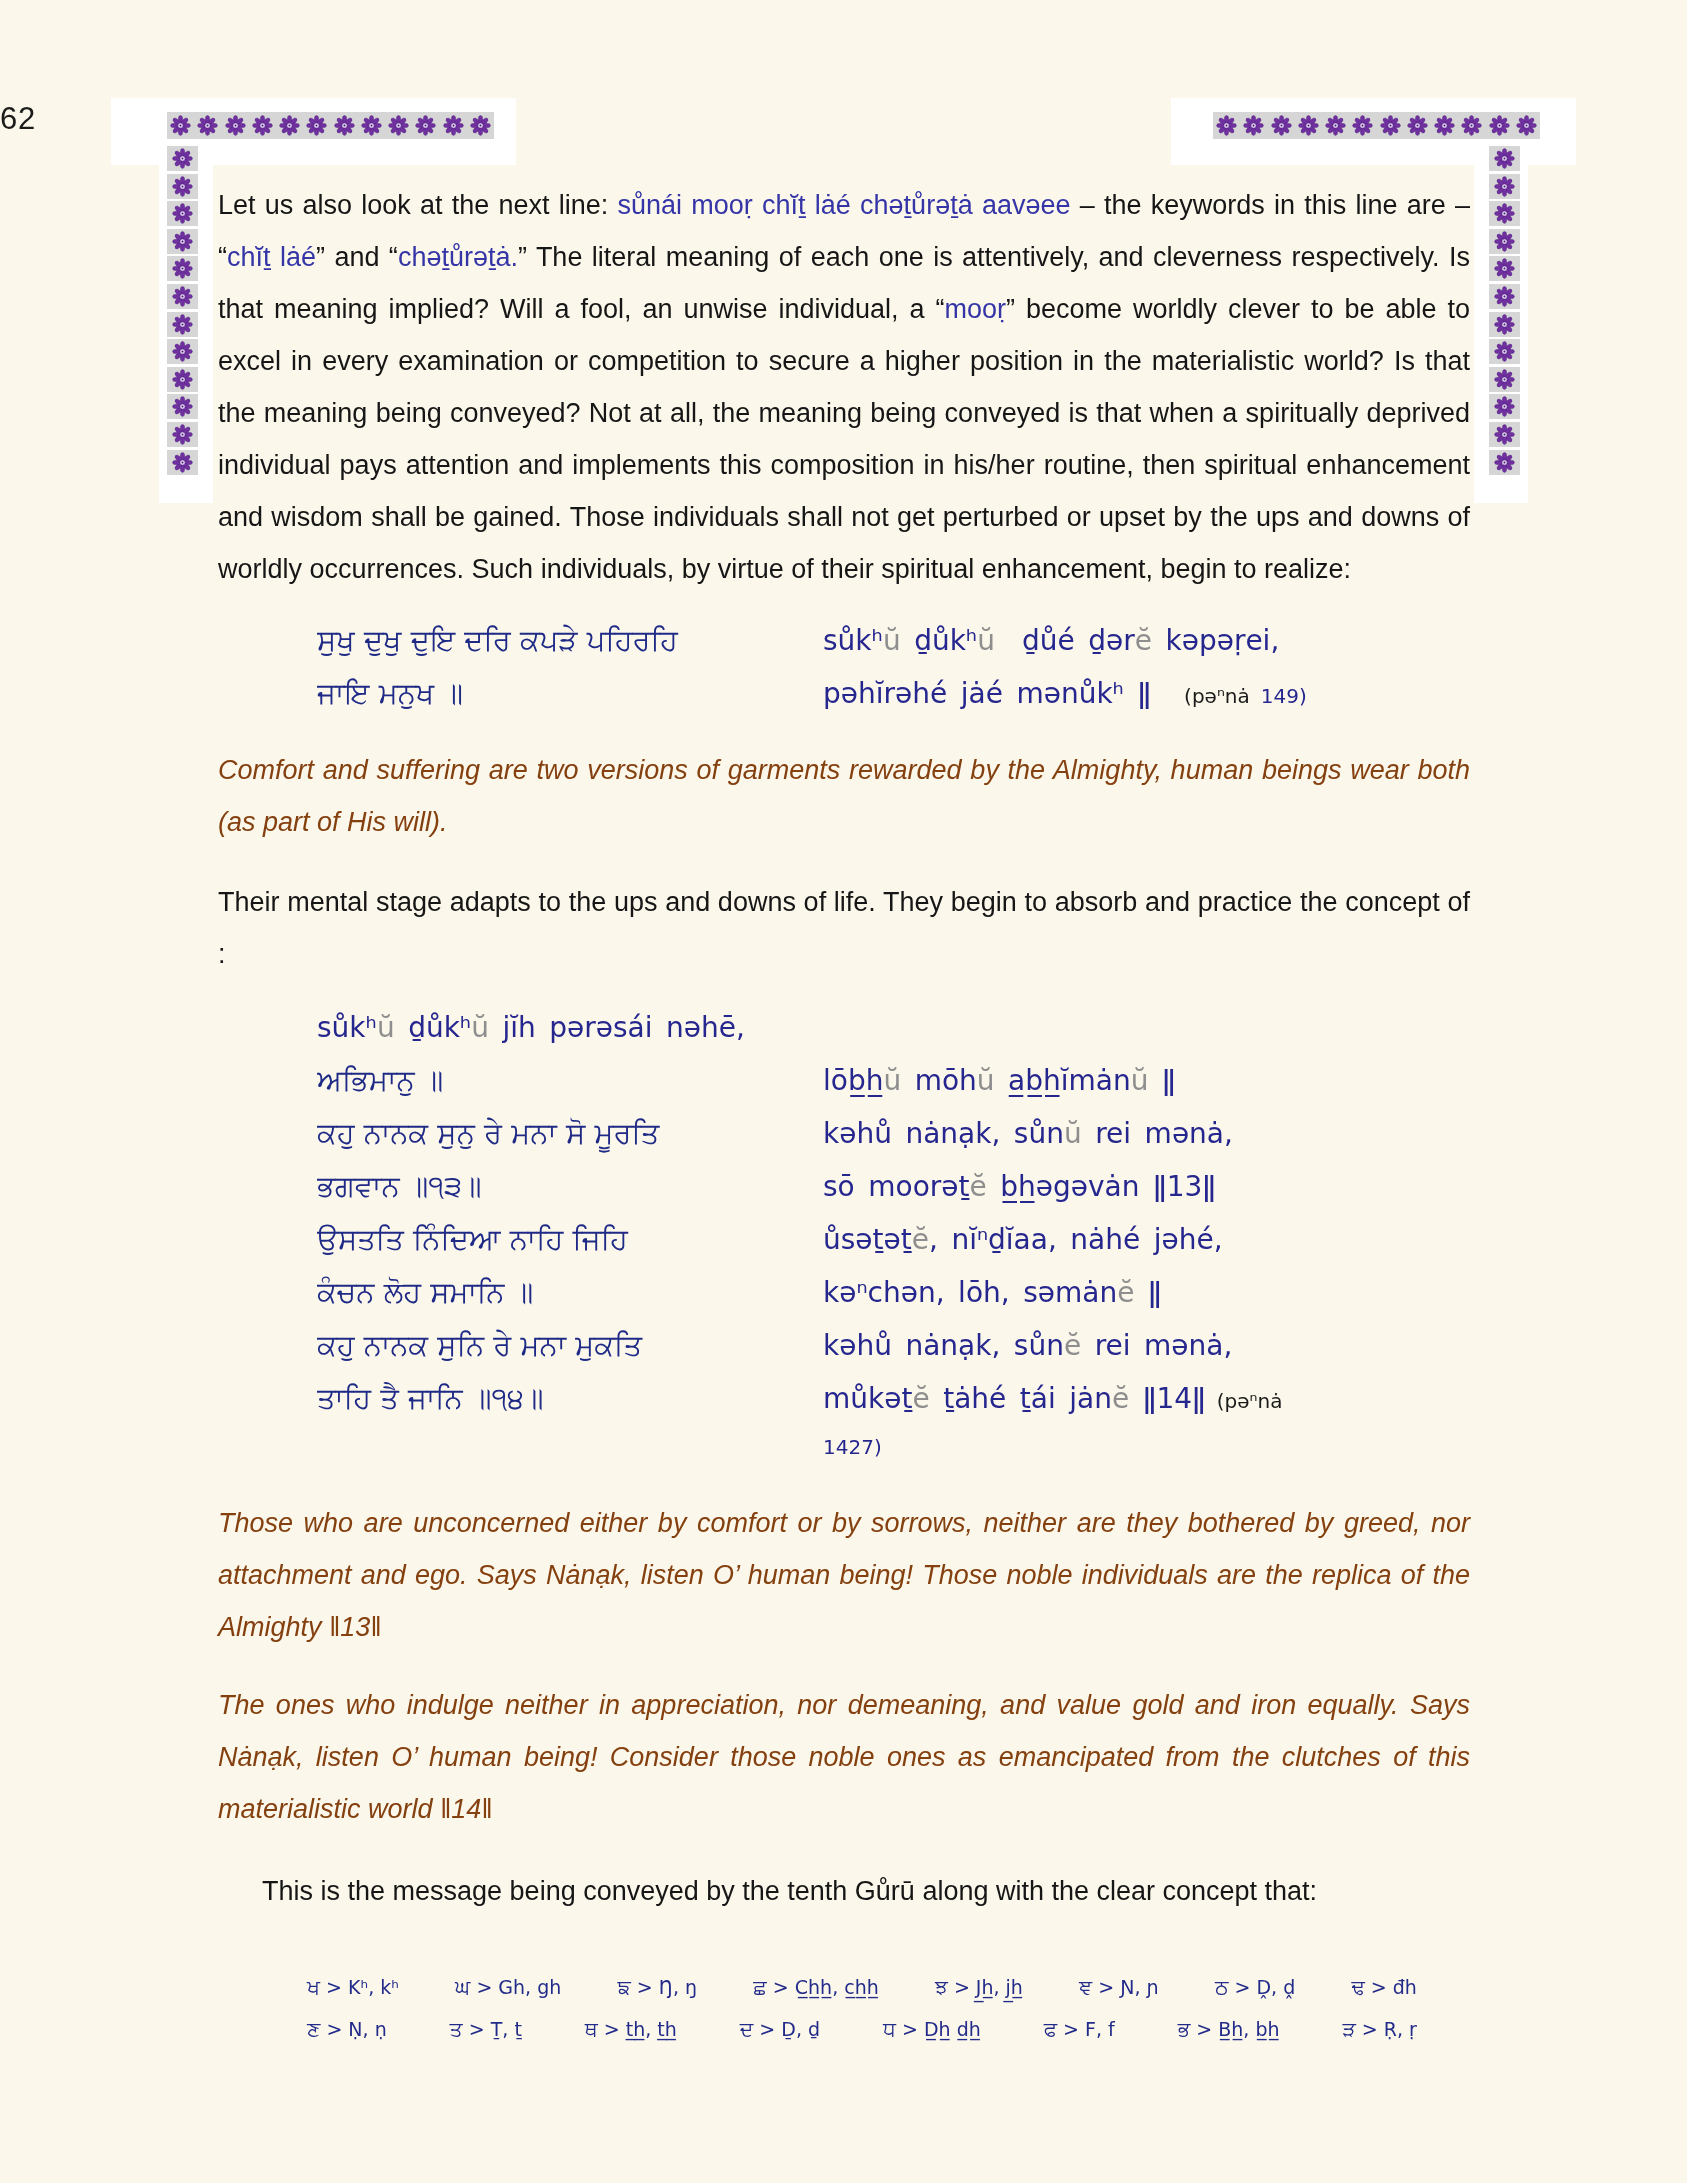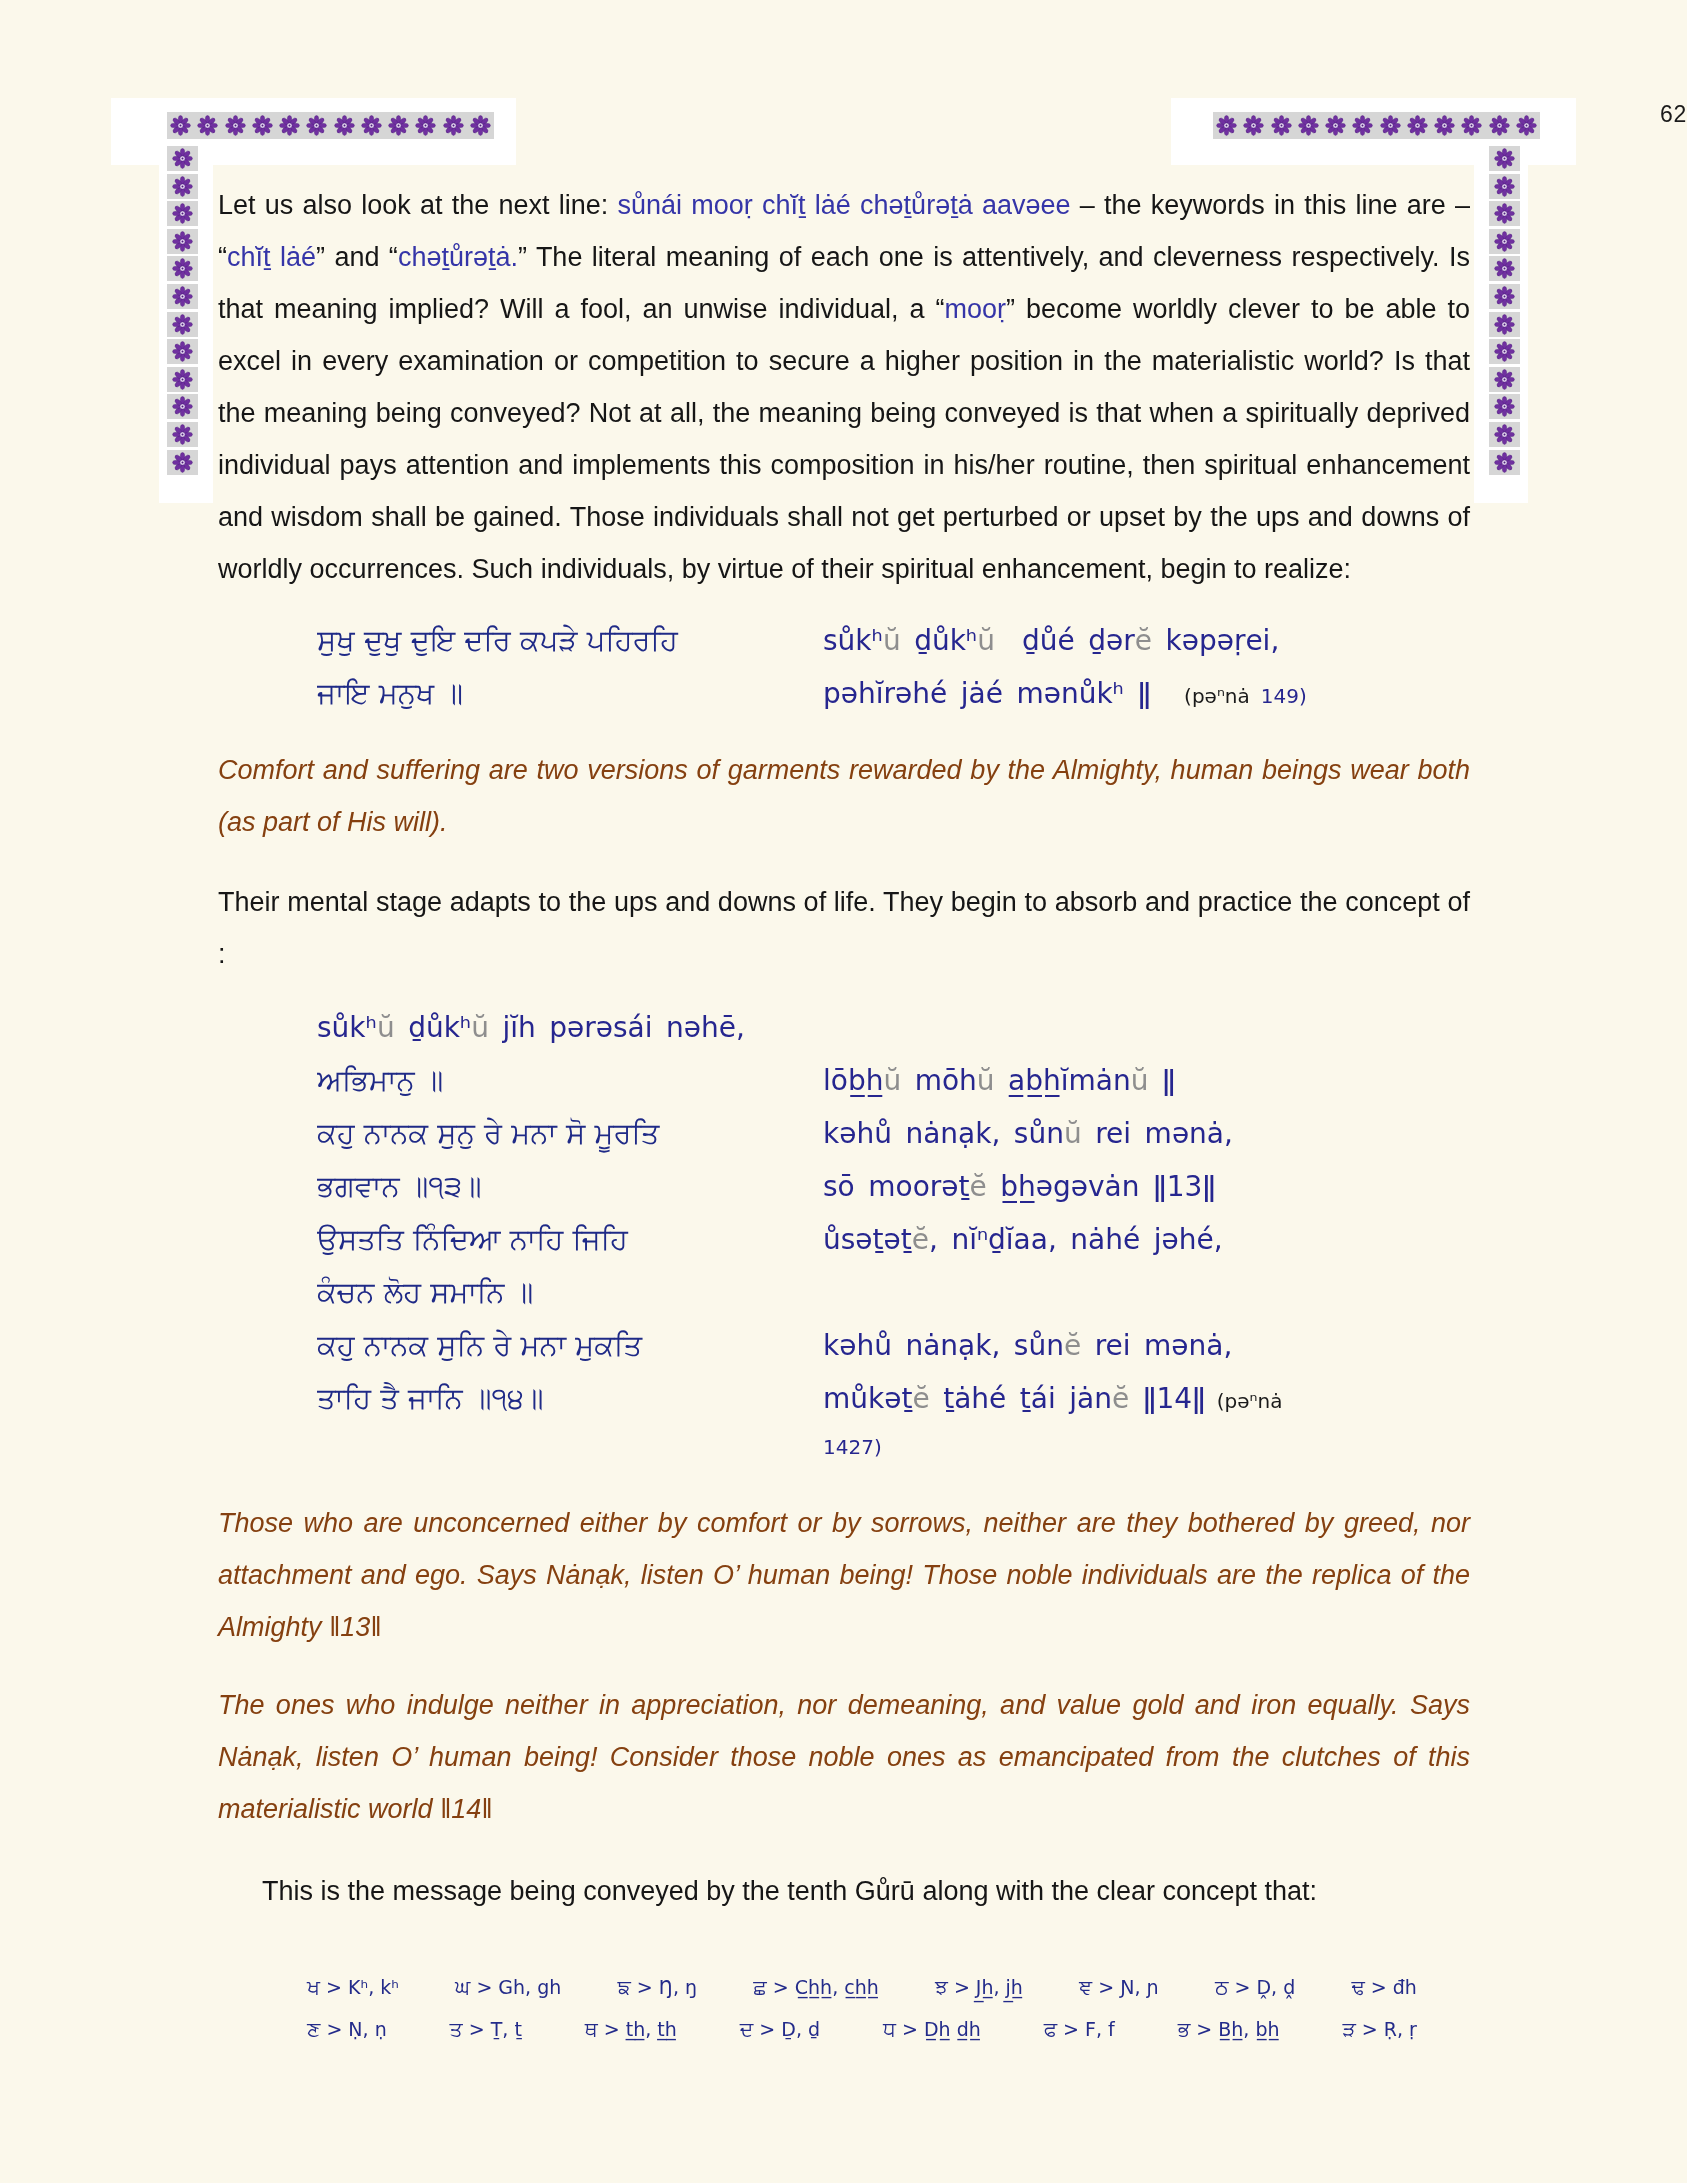--- a/index.html
+++ b/index.html
@@ -26,22 +26,22 @@
   }
   #col-left{left:167px;}
   #col-right{left:1489px;}
   .flower-cell{
     width:31px;height:25px;background:#D6D6D6;
     display:flex;align-items:center;justify-content:center;
   }
   .flower-strip svg,.flower-cell svg{display:block;}
   
   .page-number{
-    position:absolute;left:0;top:101px;width:100%;text-align:right;
-    font-size:23px;color:#1B1B1B;letter-spacing:0.7px;
+    position:absolute;left:0;top:101px;width:100%;text-align:left;
+    font-size:31px;color:#1B1B1B;letter-spacing:0.7px;
   }
   
   .content{position:absolute;left:218px;top:171px;width:1252px;}
   .bp{font-size:27px;line-height:52px;text-align:justify;margin:0;color:#161616;}
   .p1{margin-top:8px;}
   .p2{margin-top:28px;}
   .p3{margin-top:30px;margin-left:44px;}
   .trans{
     font-size:27px;line-height:52px;text-align:justify;margin:0;
     color:#854010;font-style:italic;
@@ -876,20 +876,21 @@
       <div class="sh-row">
         <div class="sh-g">ਭਗਵਾਨ ॥੧੩॥</div>
         <div class="sh-t"><span class="seg-navy">sō moorəṯ</span><span class="seg-gray">ĕ</span><span class="seg-navy"> b̲h̲əgəvȧn ǁ13ǁ</span></div>
       </div>
       <div class="sh-row">
         <div class="sh-g">ਉਸਤਤਿ ਨਿੰਦਿਆ ਨਾਹਿ ਜਿਹਿ</div>
         <div class="sh-t"><span class="seg-navy">ůsəṯəṯ</span><span class="seg-gray">ĕ</span><span class="seg-navy">, nĭⁿḏĭaa, nȧhé jəhé,</span></div>
       </div>
       <div class="sh-row">
         <div class="sh-g">ਕੰਚਨ ਲੋਹ ਸਮਾਨਿ ॥</div>
+        <div class="sh-t"><span class="seg-navy">kəⁿchən, lōh, səmȧn</span><span class="seg-gray">ĕ</span><span class="seg-navy"> ǁ</span></div>
       </div>
       <div class="sh-row">
         <div class="sh-g">ਕਹੁ ਨਾਨਕ ਸੁਨਿ ਰੇ ਮਨਾ ਮੁਕਤਿ</div>
         <div class="sh-t"><span class="seg-navy">kəhů nȧnạk, sůn</span><span class="seg-gray">ĕ</span><span class="seg-navy"> rei mənȧ,</span></div>
       </div>
       <div class="sh-row">
         <div class="sh-g">ਤਾਹਿ ਤੈ ਜਾਨਿ ॥੧੪॥</div>
         <div class="sh-t"><span class="seg-navy">můkəṯ</span><span class="seg-gray">ĕ</span><span class="seg-navy"> ṯȧhé ṯái jȧn</span><span class="seg-gray">ĕ</span><span class="seg-navy"> ǁ14ǁ</span><span class="seg-note"> (pəⁿnȧ </span></div>
       </div>
       <div class="sh-row sh-row-small">

